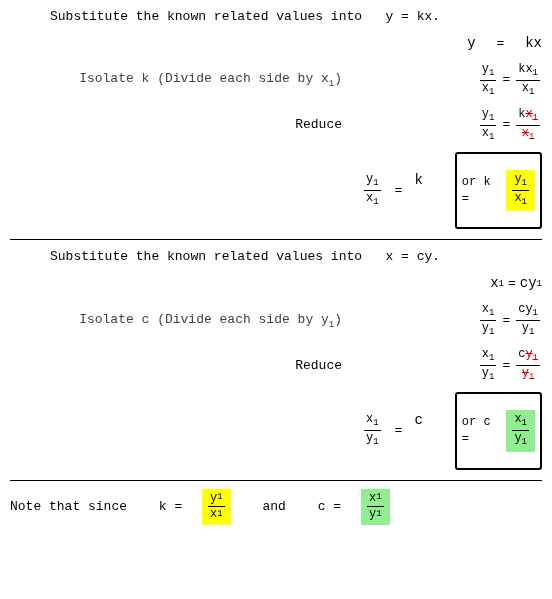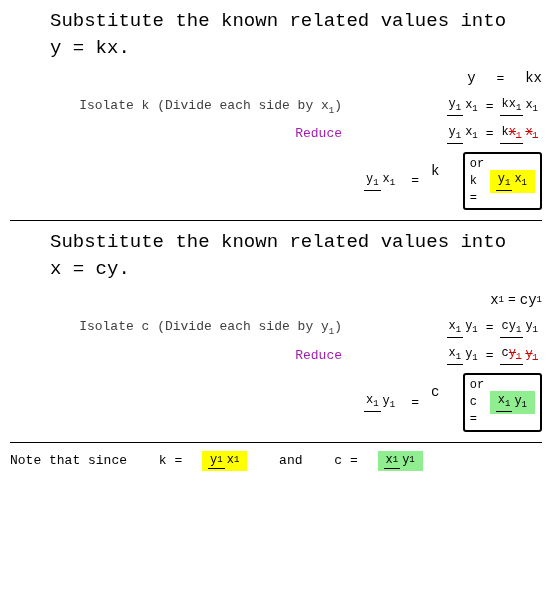--- a/index.html
+++ b/index.html
@@ -19,53 +19,54 @@
     }
 
     .intro-line {
       font-size: 13px;
       margin-bottom: 6px;
     }
 
     .substitute-line {
       margin-left: 40px;
       margin-bottom: 8px;
-      font-size: 19px;
+      font-size: 13px;
     }
 
     .step-row {
       display: flex;
       align-items: center;
       justify-content: flex-end;
       width: 100%;
       margin-bottom: 8px;
     }
 
     .label-col {
       flex: 1;
       text-align: right;
       padding-right: 20px;
       color: #404040;
       font-size: 13px;
     }
 
     .label-col.red {
-      color: #a21caf;
+      color: #000000;
       font-family: Liberation Mono, monospace;
     }
 
     .eq-col {
       width: 180px;
       display: flex;
       align-items: center;
       justify-content: flex-end;
     }
 
     .frac {
       display: inline-flex;
+      flex-direction: column;
       align-items: center;
       vertical-align: middle;
       margin: 0 2px;
     }
 
     .frac .num {
       border-bottom: 1.5px solid #000;
       padding: 0 2px;
       text-align: center;
       font-size: 12px;
@@ -96,21 +97,21 @@
     .highlight-green {
       background: #90ee90;
       padding: 2px 4px;
     }
 
     .box-bracket {
       display: inline-flex;
       align-items: center;
       border: 2px solid #000;
       border-radius: 3px;
-      padding: 2px 5px;
+      padding: 16px 5px;
       font-size: 12px;
     }
 
     .eq-sign {
       margin: 0 4px;
       font-size: 13px;
     }
 
     .divider {
       border: none;

